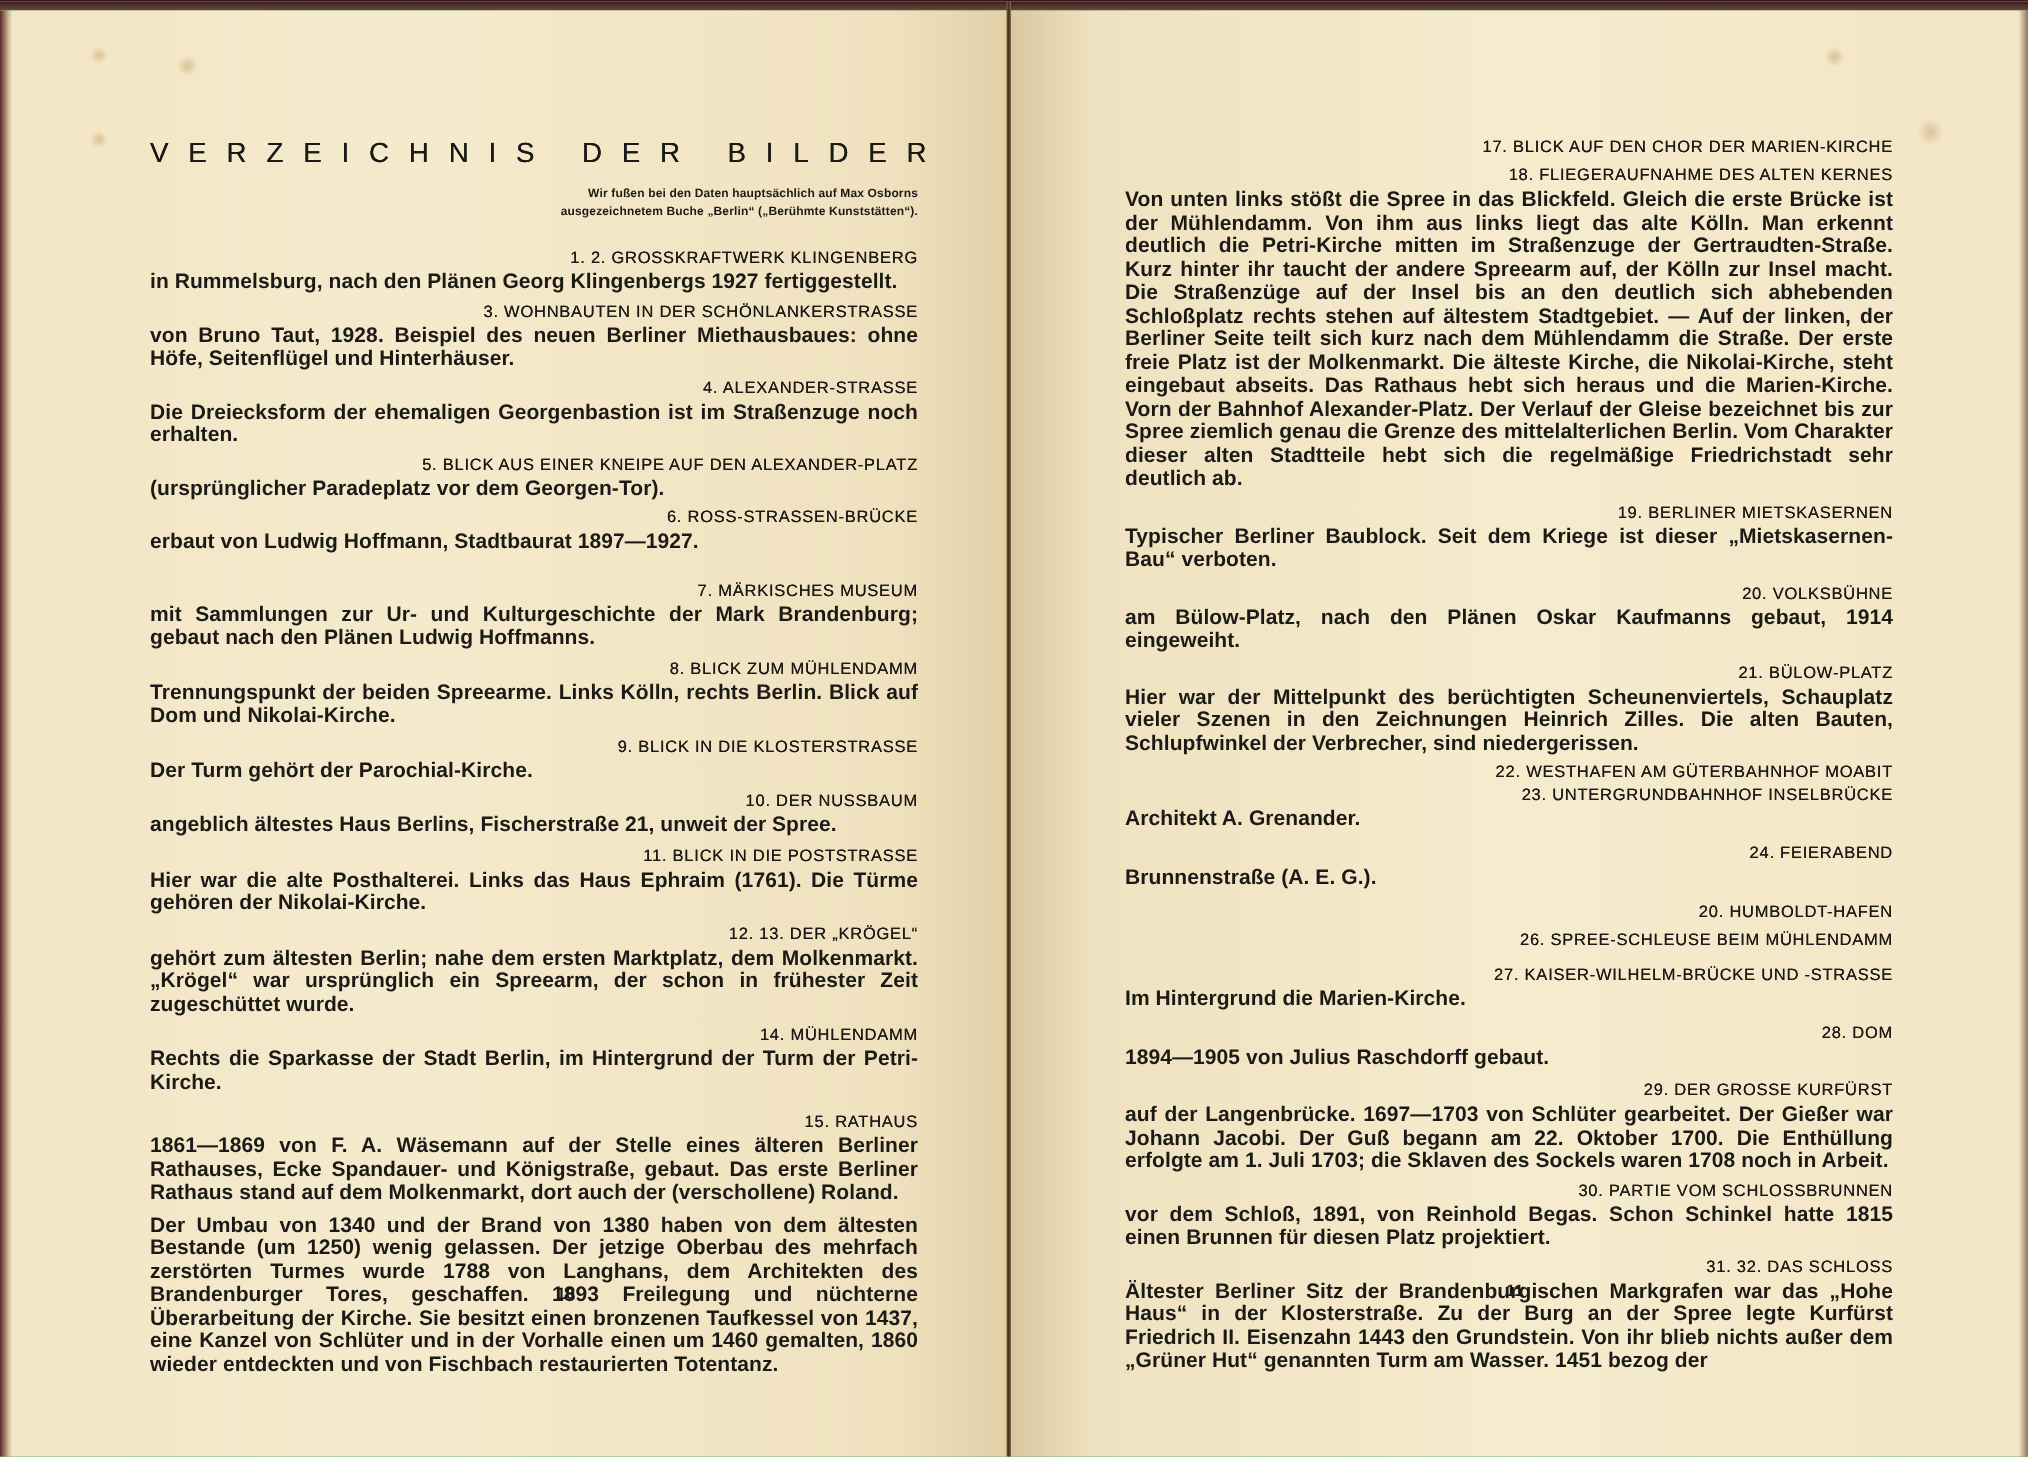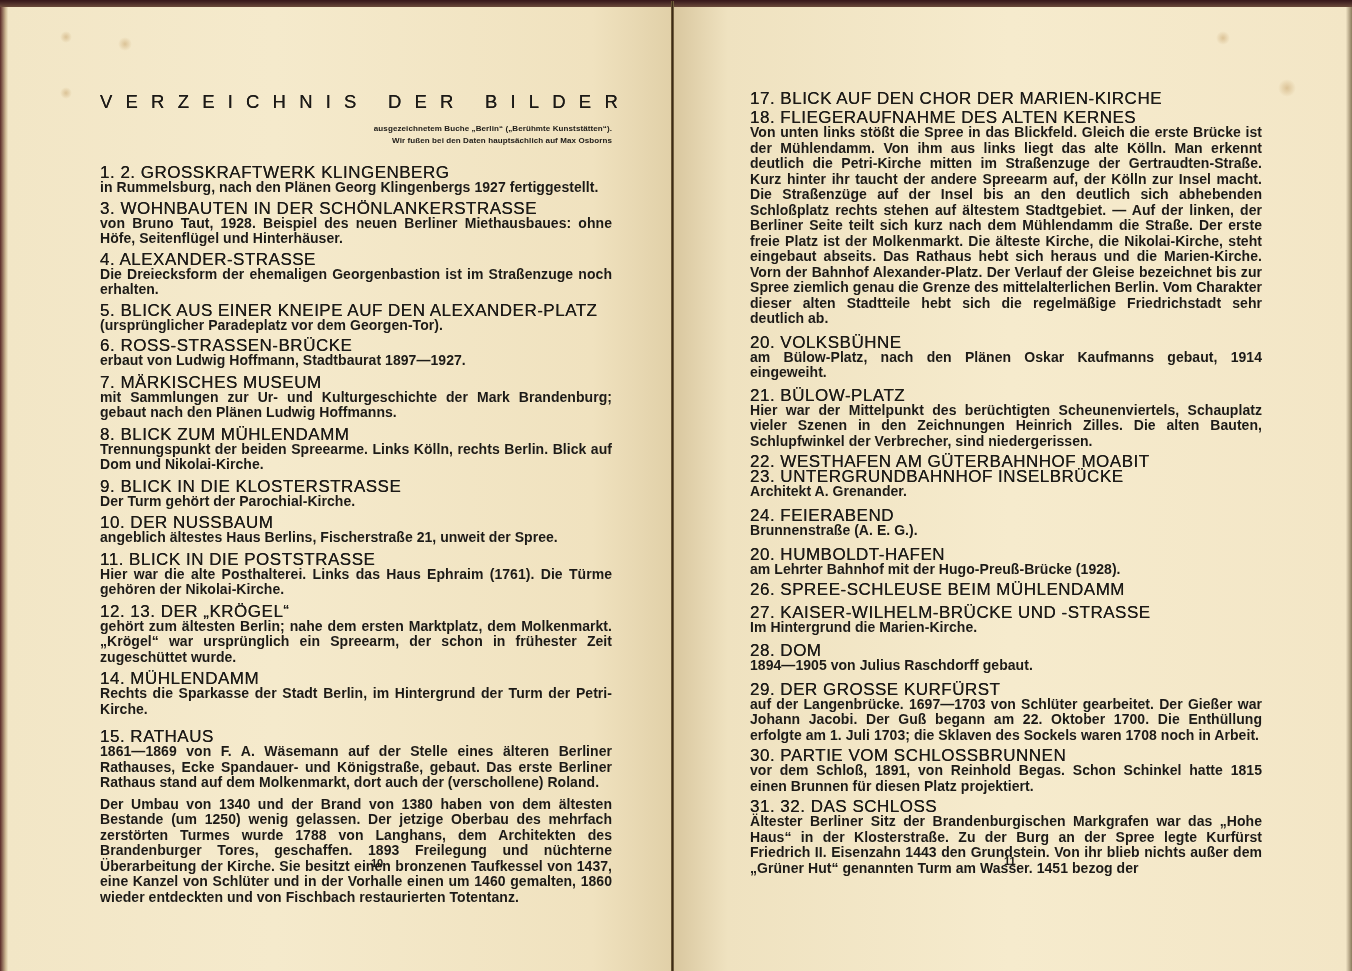--- a/index.html
+++ b/index.html
@@ -51,22 +51,23 @@
     margin:0; font-size:18.5px; font-weight:400; letter-spacing:13.2px;
     white-space:nowrap; line-height:22px;
     text-shadow:0 0 0.4px #1c1a17;
   }
   .source-note {
     margin:10px 0 0 0; text-align:right; font-size:8px; font-weight:700;
     line-height:12px; letter-spacing:0.1px;
   }
   .entry { margin:0; }
   .entry-title {
-    font-size:17px; font-weight:400; letter-spacing:0.5px; line-height:15px;
+    font-size:11px; font-weight:400; letter-spacing:0.5px; line-height:15px;
     text-shadow:0 0 0.35px #1c1a17;
+    text-align:right;
   }
   .entry-desc {
     font-size:14px; font-weight:700; line-height:15.5px; text-align:justify;
     letter-spacing:0.05px;
   }
   .page-number {
     position:absolute; font-size:11px; font-weight:700;
   }
 </style>
 </head>
@@ -83,41 +84,41 @@
 
   <div class="stain" style="left:60px;top:30px;width:12px;height:12px;"></div>
   <div class="stain" style="left:118px;top:36px;width:14px;height:14px;"></div>
   <div class="stain" style="left:60px;top:86px;width:12px;height:12px;"></div>
   <div class="stain" style="left:1216px;top:30px;width:14px;height:14px;"></div>
   <div class="stain" style="left:1278px;top:78px;width:18px;height:18px;"></div>
 
   <div class="content left-content">
     <h1 class="title">VERZEICHNIS DER BILDER</h1>
     <div class="source-note">
+      <div>Wir fußen bei den Daten hauptsächlich auf Max Osborns</div>
       <div>ausgezeichnetem Buche „Berlin“ („Berühmte Kunststätten“).</div>
-      <div>Wir fußen bei den Daten hauptsächlich auf Max Osborns</div>
     </div>
     <div id="left-entries" style="margin-top:18px;">
         <div class="entry" style="margin-bottom: 5px;">
           <div class="entry-title">1. 2. GROSSKRAFTWERK KLINGENBERG</div>
           <div class="entry-desc">in Rummelsburg, nach den Plänen Georg Klingenbergs 1927 fertiggestellt.</div>
         </div>
         <div class="entry" style="margin-bottom: 5px;">
           <div class="entry-title">3. WOHNBAUTEN IN DER SCHÖNLANKERSTRASSE</div>
           <div class="entry-desc">von Bruno Taut, 1928. Beispiel des neuen Berliner Miethausbaues: ohne Höfe, Seitenflügel und Hinterhäuser.</div>
         </div>
         <div class="entry" style="margin-bottom: 5px;">
           <div class="entry-title">4. ALEXANDER-STRASSE</div>
           <div class="entry-desc">Die Dreiecksform der ehemaligen Georgenbastion ist im Straßenzuge noch erhalten.</div>
         </div>
         <div class="entry" style="margin-bottom: 5px;">
           <div class="entry-title">5. BLICK AUS EINER KNEIPE AUF DEN ALEXANDER-PLATZ</div>
           <div class="entry-desc">(ursprünglicher Paradeplatz vor dem Georgen-Tor).</div>
         </div>
-        <div class="entry" style="margin-bottom: 6px;">
+        <div class="entry" style="margin-bottom: 18px;">
           <div class="entry-title">6. ROSS-STRASSEN-BRÜCKE</div>
           <div class="entry-desc">erbaut von Ludwig Hoffmann, Stadtbaurat 1897—1927.</div>
         </div>
         <div class="entry" style="margin-bottom: 6px;">
           <div class="entry-title">7. MÄRKISCHES MUSEUM</div>
           <div class="entry-desc">mit Sammlungen zur Ur- und Kulturgeschichte der Mark Brandenburg; gebaut nach den Plänen Ludwig Hoffmanns.</div>
         </div>
         <div class="entry" style="margin-bottom: 6px;">
           <div class="entry-title">8. BLICK ZUM MÜHLENDAMM</div>
           <div class="entry-desc">Trennungspunkt der beiden Spreearme. Links Kölln, rechts Berlin. Blick auf Dom und Nikolai-Kirche.</div>
@@ -154,20 +155,24 @@
 
   <div class="content right-content">
     <div id="right-entries">
         <div class="entry" style="margin-bottom: 4px;">
           <div class="entry-title">17. BLICK AUF DEN CHOR DER MARIEN-KIRCHE</div>
         </div>
         <div class="entry" style="margin-bottom: 8px;">
           <div class="entry-title">18. FLIEGERAUFNAHME DES ALTEN KERNES</div>
           <div class="entry-desc">Von unten links stößt die Spree in das Blickfeld. Gleich die erste Brücke ist der Mühlendamm. Von ihm aus links liegt das alte Kölln. Man erkennt deutlich die Petri-Kirche mitten im Straßenzuge der Gertraudten-Straße. Kurz hinter ihr taucht der andere Spreearm auf, der Kölln zur Insel macht. Die Straßenzüge auf der Insel bis an den deutlich sich abhebenden Schloßplatz rechts stehen auf ältestem Stadtgebiet. — Auf der linken, der Berliner Seite teilt sich kurz nach dem Mühlendamm die Straße. Der erste freie Platz ist der Molkenmarkt. Die älteste Kirche, die Nikolai-Kirche, steht eingebaut abseits. Das Rathaus hebt sich heraus und die Marien-Kirche. Vorn der Bahnhof Alexander-Platz. Der Verlauf der Gleise bezeichnet bis zur Spree ziemlich genau die Grenze des mittelalterlichen Berlin. Vom Charakter dieser alten Stadtteile hebt sich die regelmäßige Friedrichstadt sehr deutlich ab.</div>
         </div>
+        <div class="entry" style="margin-bottom: 8px;">
+          <div class="entry-title">19. BERLINER MIETSKASERNEN</div>
+          <div class="entry-desc">Typischer Berliner Baublock. Seit dem Kriege ist dieser „Mietskasernen-Bau“ verboten.</div>
+        </div>
         <div class="entry" style="margin-bottom: 7px;">
           <div class="entry-title">20. VOLKSBÜHNE</div>
           <div class="entry-desc">am Bülow-Platz, nach den Plänen Oskar Kaufmanns gebaut, 1914 eingeweiht.</div>
         </div>
         <div class="entry" style="margin-bottom: 5px;">
           <div class="entry-title">21. BÜLOW-PLATZ</div>
           <div class="entry-desc">Hier war der Mittelpunkt des berüchtigten Scheunenviertels, Schauplatz vieler Szenen in den Zeichnungen Heinrich Zilles. Die alten Bauten, Schlupfwinkel der Verbrecher, sind niedergerissen.</div>
         </div>
         <div class="entry" style="margin-bottom: 0;">
           <div class="entry-title">22. WESTHAFEN AM GÜTERBAHNHOF MOABIT</div>
@@ -175,21 +180,20 @@
         <div class="entry" style="margin-bottom: 8px;">
           <div class="entry-title">23. UNTERGRUNDBAHNHOF INSELBRÜCKE</div>
           <div class="entry-desc">Architekt A. Grenander.</div>
         </div>
         <div class="entry" style="margin-bottom: 9px;">
           <div class="entry-title">24. FEIERABEND</div>
           <div class="entry-desc">Brunnenstraße (A. E. G.).</div>
         </div>
         <div class="entry" style="margin-bottom: 4px;">
           <div class="entry-title">20. HUMBOLDT-HAFEN</div>
-          <div class="entry-desc">am Lehrter Bahnhof mit der Hugo-Preuß-Brücke (1928).</div>
         </div>
         <div class="entry" style="margin-bottom: 8px;">
           <div class="entry-title">26. SPREE-SCHLEUSE BEIM MÜHLENDAMM</div>
         </div>
         <div class="entry" style="margin-bottom: 8px;">
           <div class="entry-title">27. KAISER-WILHELM-BRÜCKE UND -STRASSE</div>
           <div class="entry-desc">Im Hintergrund die Marien-Kirche.</div>
         </div>
         <div class="entry" style="margin-bottom: 8px;">
           <div class="entry-title">28. DOM</div>

